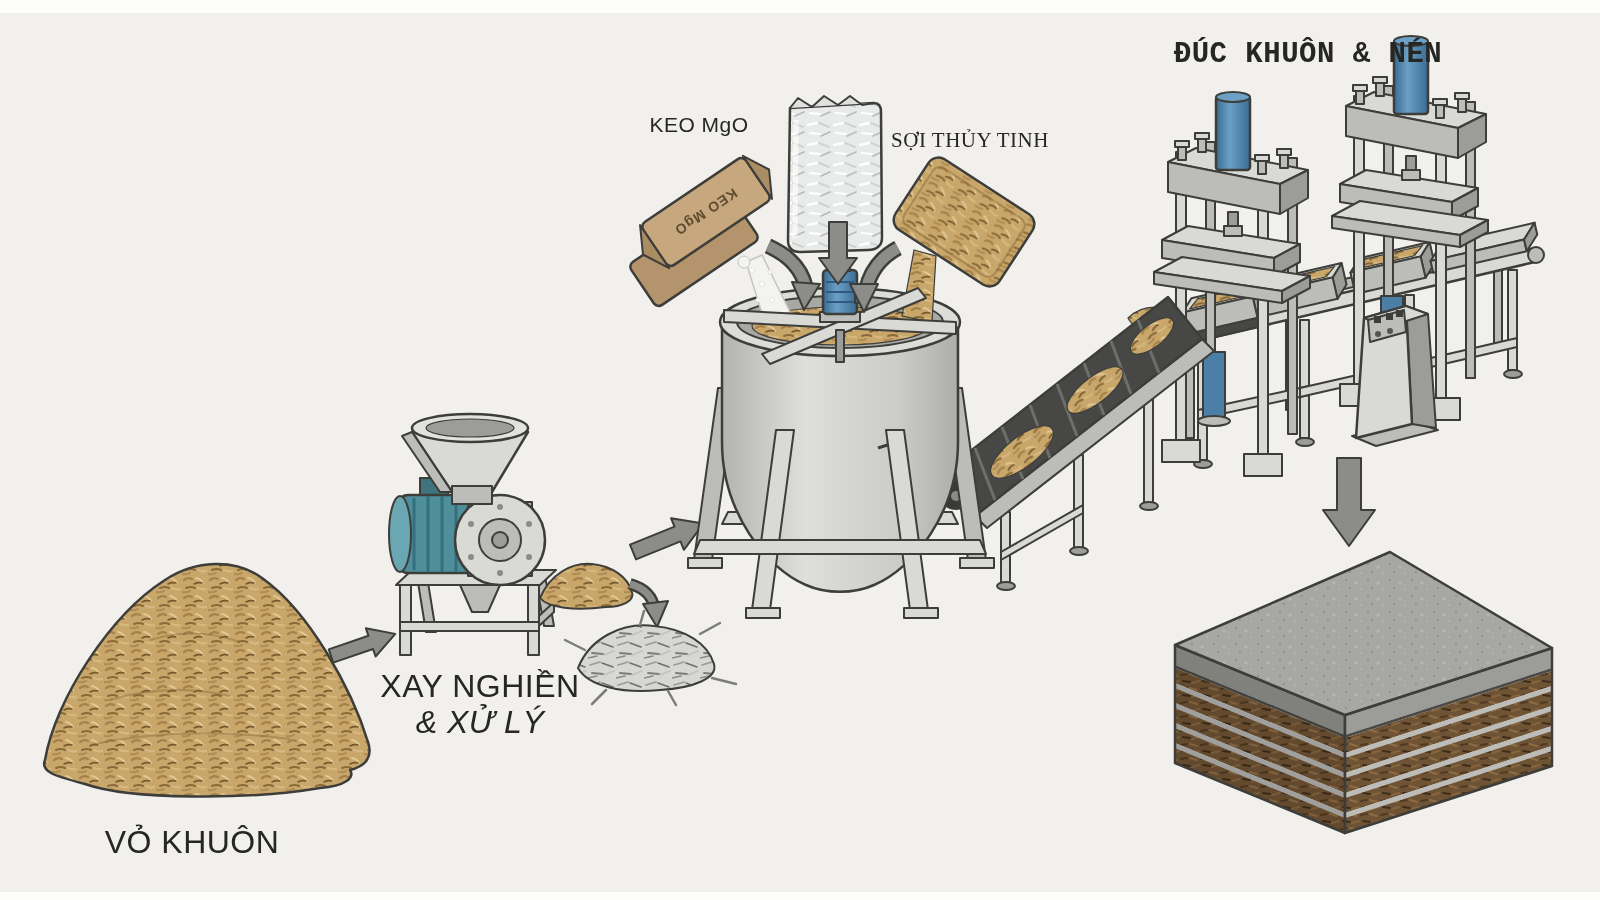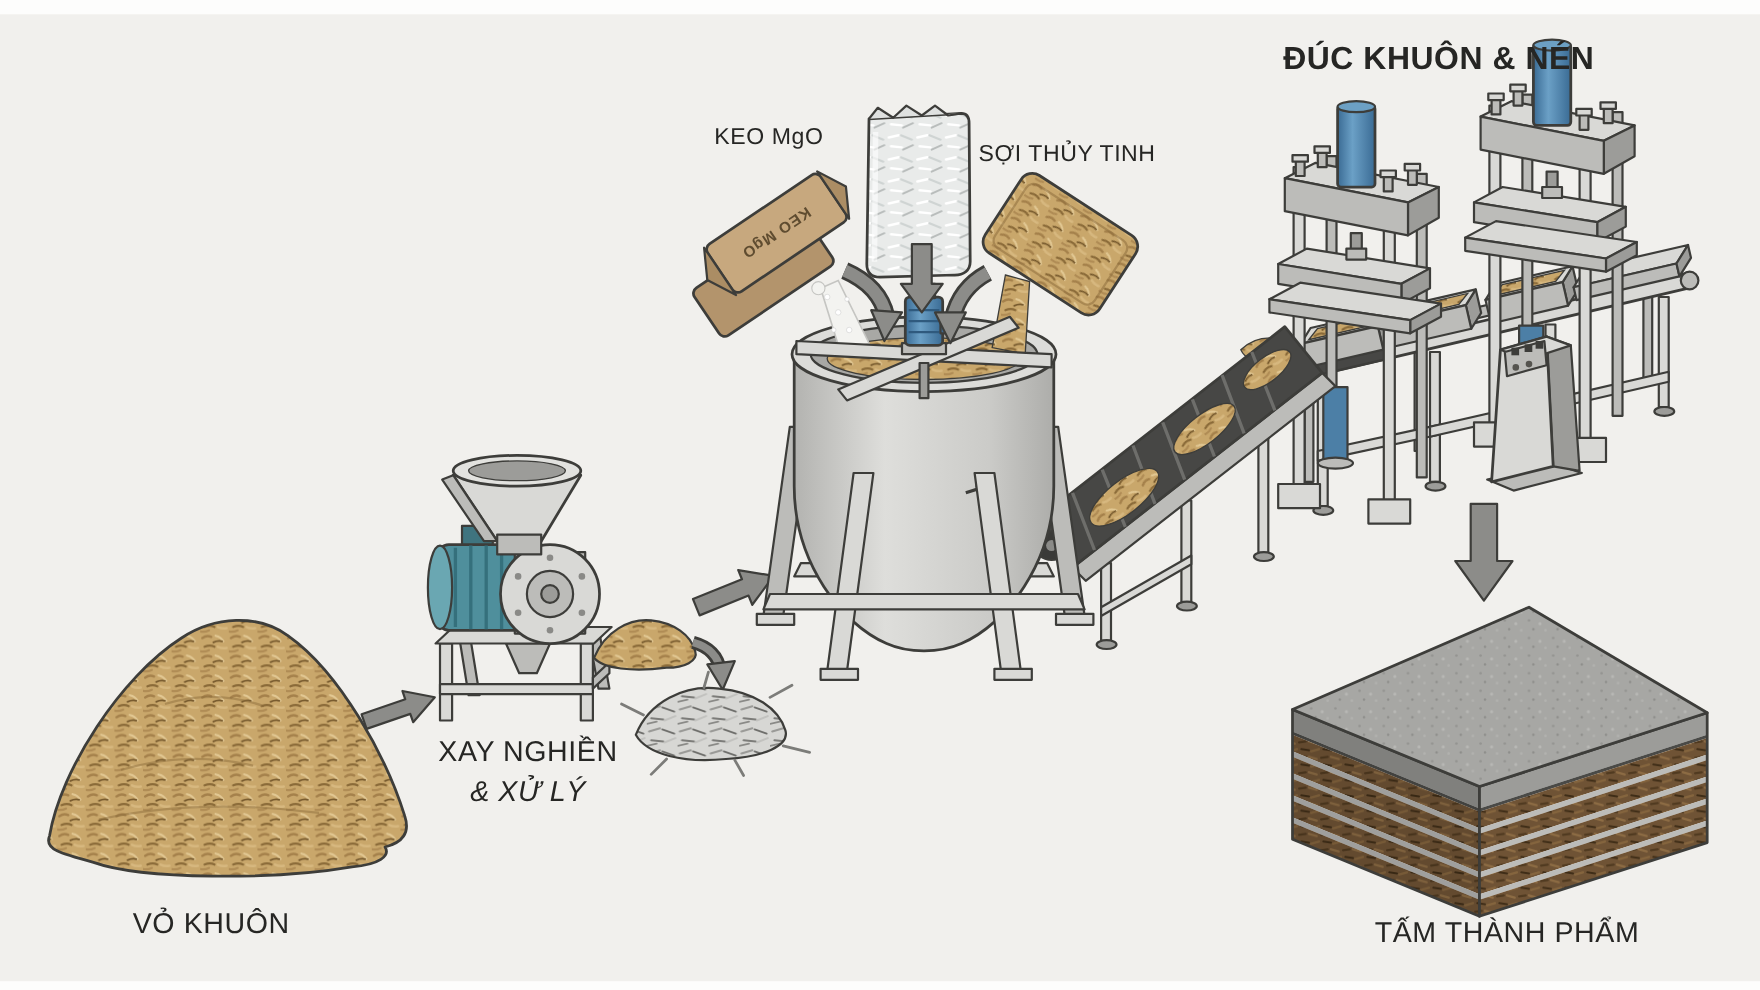--- a/index.html
+++ b/index.html
@@ -3,21 +3,21 @@
 <meta charset="utf-8">
 <style>
   html,body{margin:0;padding:0;background:#fff;}
   .canvas{position:relative;width:1600px;height:900px;background:var(--bg,#f1f0ed);
     overflow:hidden;font-family:"Liberation Sans","DejaVu Sans",sans-serif;color:var(--ink,#262624);}
   .band{position:absolute;left:0;right:0;background:#fdfdfc;}
   .band.top{top:0;height:13px}.band.bot{bottom:0;height:8px}
   .label{position:absolute;white-space:nowrap;transform:translateX(-50%);letter-spacing:.5px;}
   .title{font-weight:bold;font-size:29px;}
   .sub{font-size:21px;}
-  .big{font-size:26px;}
+  .big{font-size:32px;}
   svg{position:absolute;top:0;left:0;}
   .o{stroke:var(--outline,#3d3d3a);stroke-width:2;stroke-linejoin:round;stroke-linecap:round;}
   .o25{stroke:var(--outline,#3d3d3a);stroke-width:2.5;stroke-linejoin:round;}
   .thin{stroke:var(--outline,#3d3d3a);stroke-width:1.2;}
   .f-light{fill:var(--machine-light,#d9d9d6)}
   .f-mid{fill:var(--machine-mid,#bcbcb9)}
   .f-dark{fill:var(--machine-dark,#9c9c99)}
   .f-arrow{fill:var(--arrow,#8c8c89)}
   .f-blue{fill:var(--blue,#4c7fa6)}
   .f-teal{fill:var(--teal,#4f8f9c)}
@@ -414,22 +414,21 @@
         <polygon points="1345,793 1552,726 1552,731 1345,798" fill="#bcbcb9"></polygon>
         <polygon points="1345,798 1552,731 1552,746 1345,813" class="f-brown"></polygon>
         <polygon points="1345,813 1552,746 1552,751 1345,818" fill="#bcbcb9"></polygon>
         <polygon points="1345,818 1552,751 1552,766 1345,833" class="f-brown"></polygon>
         <polygon points="1345,715 1552,648 1552,766 1345,833" fill="none" class="o25"></polygon>
       </g>
       <polygon points="1175,645 1390,552 1552,648 1345,715" class="f-stone o25"></polygon>
     </g>
   </svg>
 
-  <div class="label title" style="left:1308px;top:38px;">ĐÚC KHUÔN &amp; NÉN</div>
+  <div class="label title" style="left:1308px;top:38px;font-family:Liberation Mono, monospace;">ĐÚC KHUÔN &amp; NÉN</div>
 
   <div class="label sub" style="left:699px;top:113px;">KEO MgO</div>
-  <div class="label sub" style="left:970px;top:128px;">SỢI THỦY TINH</div>
+  <div class="label sub" style="left:970px;top:128px;font-family:Liberation Serif, serif;">SỢI THỦY TINH</div>
 
   <div class="label big" style="left:192px;top:824px;">VỎ KHUÔN</div>
   <div class="label big" style="left:480px;top:668px;">XAY NGHIỀN</div>
   <div class="label big" style="left:480px;top:704px;font-style:italic;">&amp; XỬ LÝ</div>
-  <div class="label big" style="left:1370px;top:832px;">TẤM THÀNH PHẨM</div>
 </div>
 
 </body></html>

